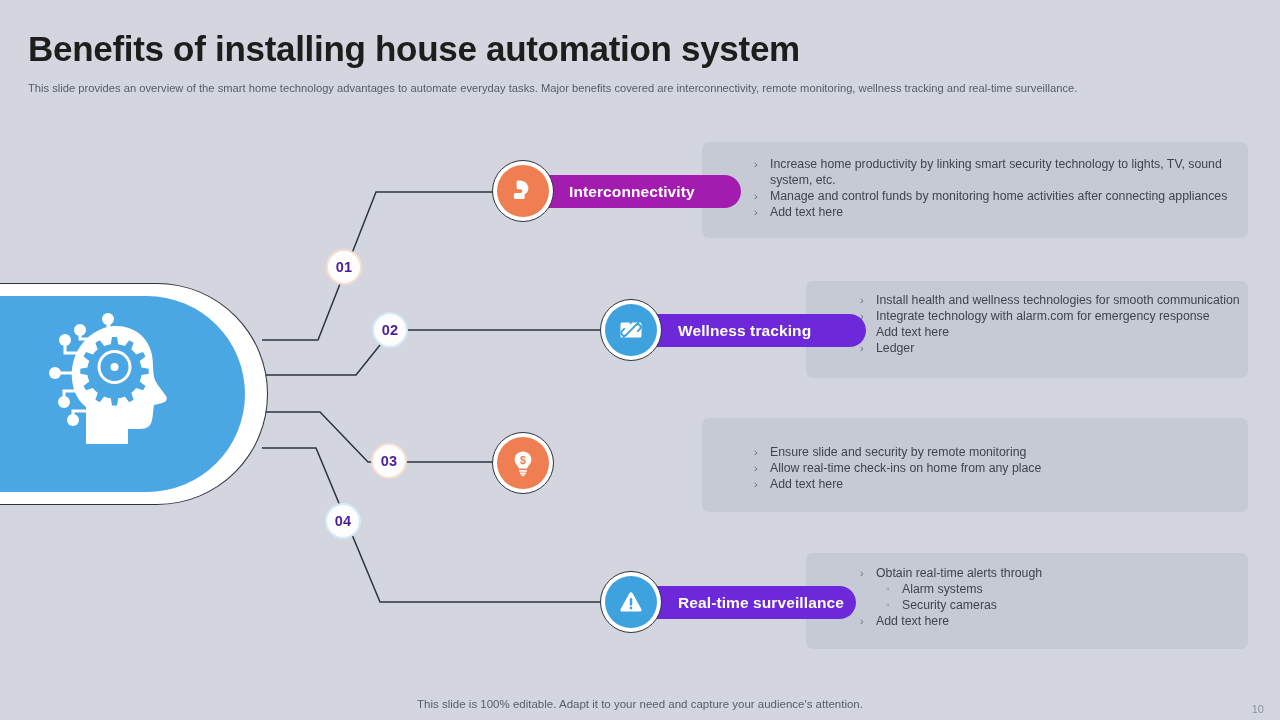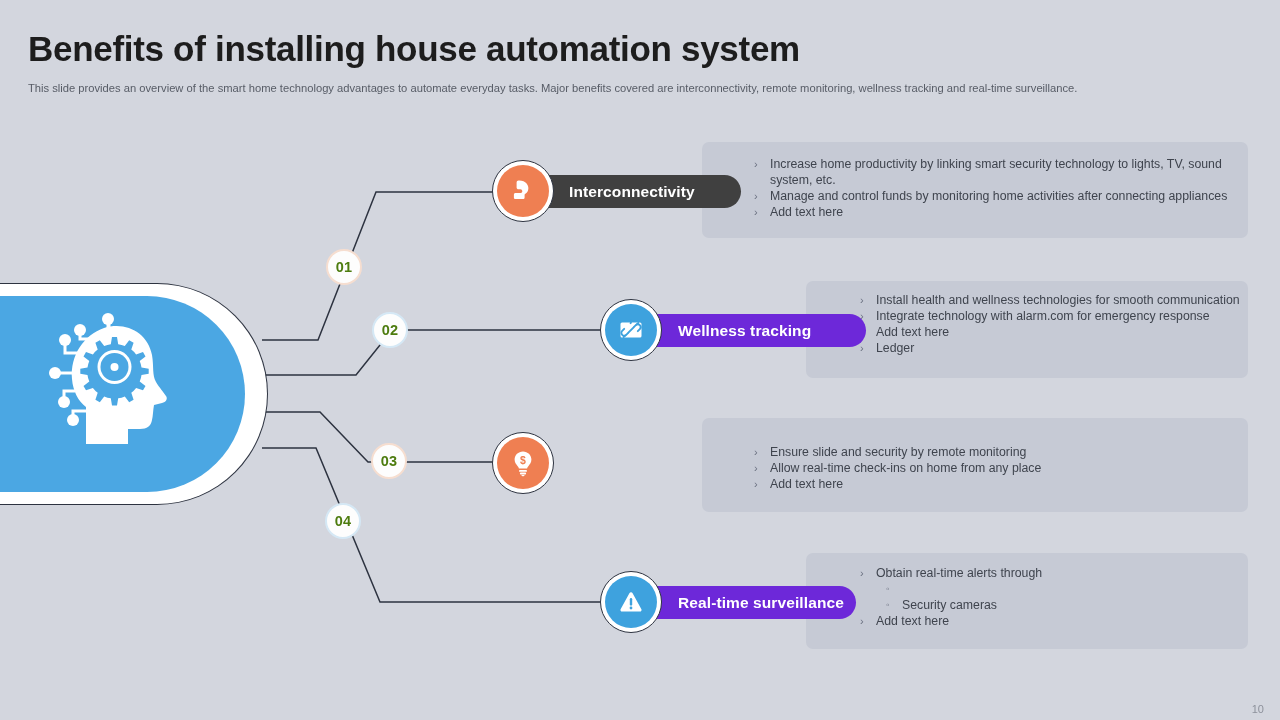--- a/index.html
+++ b/index.html
@@ -52,21 +52,21 @@
 
   
   #connectors { position: absolute; left: 0; top: 0; width: 1280px; height: 720px; pointer-events: none; }
 
   
   .num-badge {
     position: absolute;
     width: 36px; height: 36px; border-radius: 50%;
     background: #fdfdfd;
     display: flex; align-items: center; justify-content: center;
-    font-size: 14.5px; font-weight: bold; color: #4d7c0f;
+    font-size: 14.5px; font-weight: bold; color: #4c1d95;
     letter-spacing: 0.2px;
   }
   .num-badge.peach { border: 2.5px solid #f6ded0; }
   .num-badge.blue  { border: 2.5px solid #d5e8f5; }
 
   
   .icon-circle {
     position: absolute;
     width: 62px; height: 62px; border-radius: 50%;
     background: #ffffff;
@@ -84,21 +84,21 @@
   .label-pill {
     position: absolute;
     height: 33px; border-radius: 17px;
     display: flex; align-items: center;
     padding-left: 50px;
     font-size: 15.5px; font-weight: bold; color: #ffffff;
     letter-spacing: 0.1px;
     z-index: 3;
     white-space: nowrap;
   }
-  .label-pill.orange { background: #404040; }
+  .label-pill.orange { background: #a21caf; }
   .label-pill.blue   { background: #6d28d9; }
 
   
   .card {
     position: absolute;
     background: #c6cad5;
     border-radius: 7px;
     z-index: 1;
   }
   .card ul { list-style: none; }
@@ -296,20 +296,21 @@
   </div>
 
   <div class="card" style="left:806px; top:553px; width:442px; height:96px;">
     <ul style="padding:12px 8px 0 54px;">
         <li class="bullet-row">
           <span class="mark">›</span>
           <span class="txt">Obtain real-time alerts through</span>
         </li>
         <li class="bullet-row sub">
           <span class="mark">◦</span>
+          <span class="txt">Alarm systems</span>
         </li>
         <li class="bullet-row sub">
           <span class="mark">◦</span>
           <span class="txt">Security cameras</span>
         </li>
         <li class="bullet-row">
           <span class="mark">›</span>
           <span class="txt">Add text here</span>
         </li>
       </ul>
@@ -324,15 +325,16 @@
     <div class="icon-disc blue">
       <svg width="30" height="30" viewBox="0 0 30 30">
         <path d="M15,5.2 C15.7,5.2 16.3,5.6 16.6,6.2 L25.4,22.2 C26,23.3 25.2,24.6 23.9,24.6
                  L6.1,24.6 C4.8,24.6 4,23.3 4.6,22.2 L13.4,6.2 C13.7,5.6 14.3,5.2 15,5.2 Z" fill="#ffffff"></path>
         <rect x="13.8" y="11" width="2.4" height="7.6" rx="1.2" fill="#3ea2de"></rect>
         <circle cx="15" cy="21" r="1.4" fill="#3ea2de"></circle>
       </svg>
     </div>
   </div>
 
+  <div id="footer-note">This slide is 100% editable. Adapt it to your need and capture your audience's attention.</div>
   <div id="page-num">10</div>
 
 </div>
 
 </body></html>

